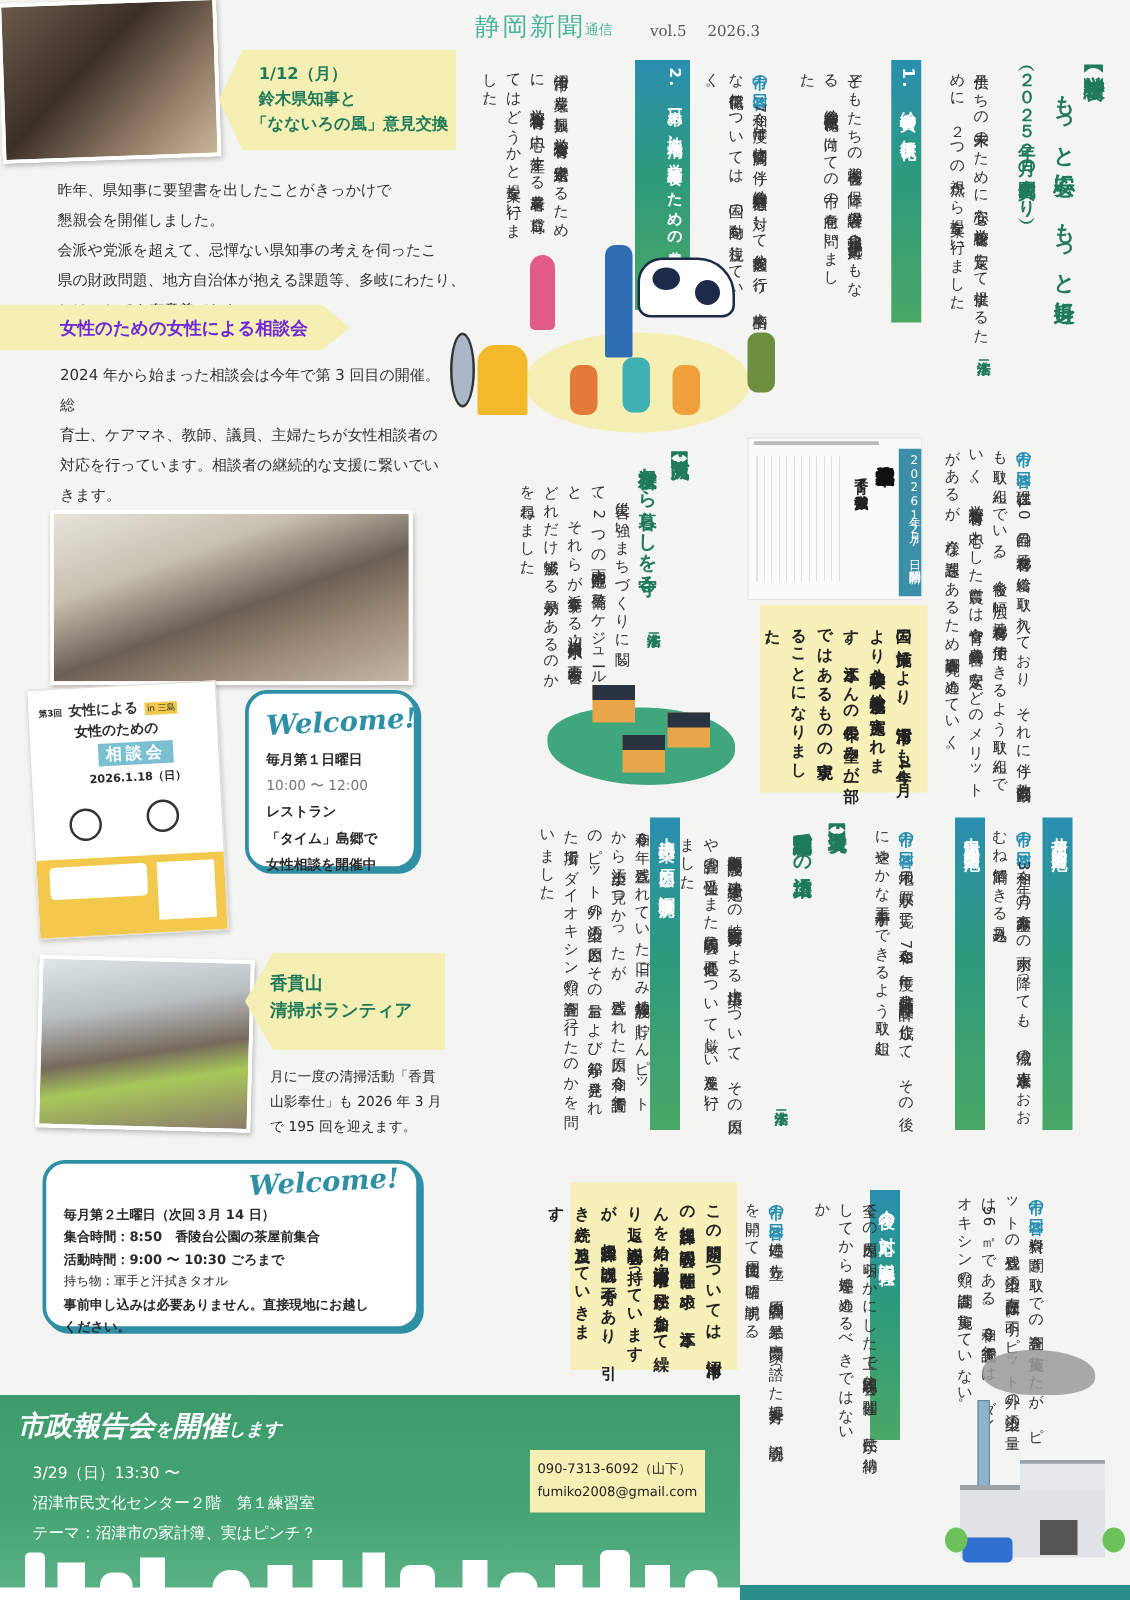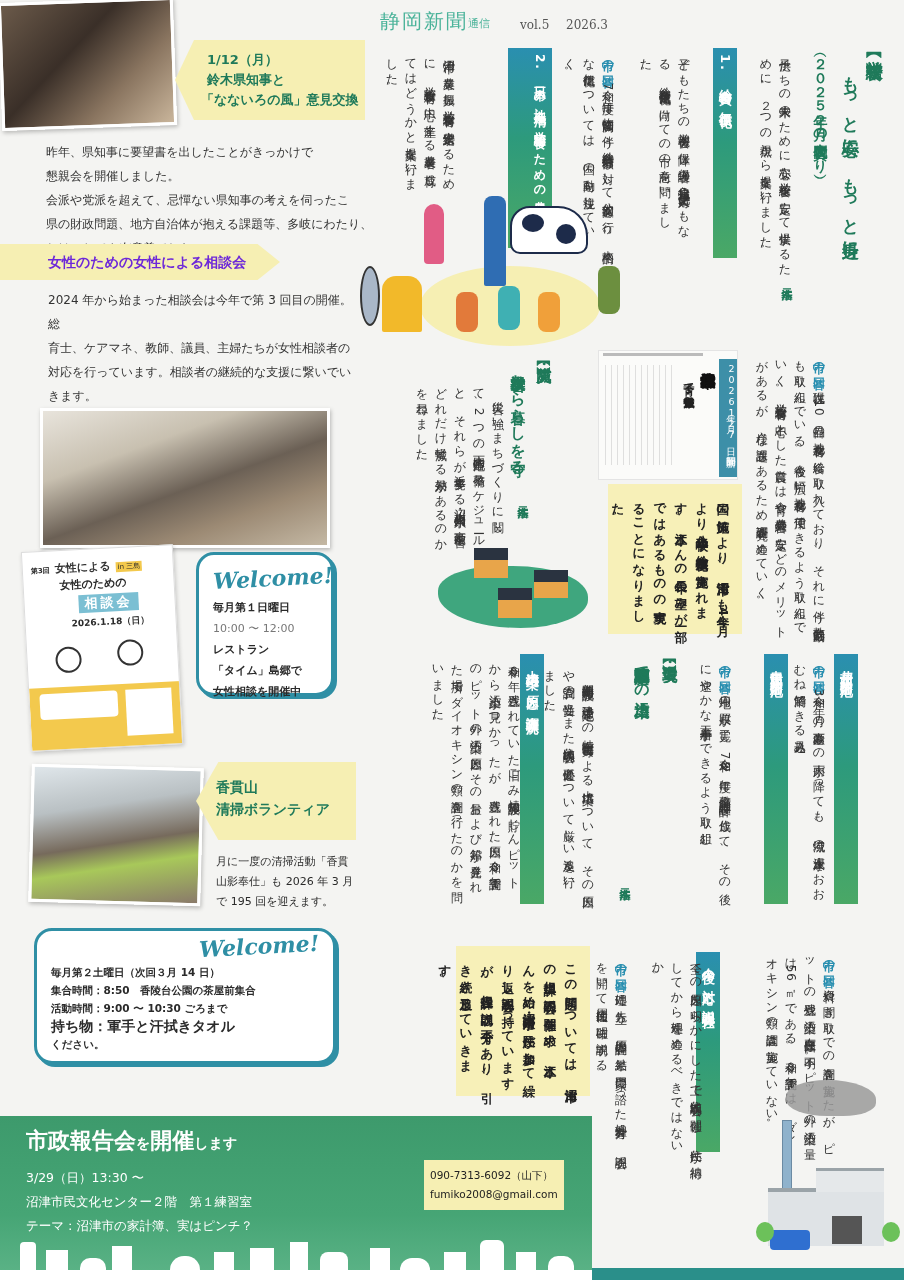--- a/index.html
+++ b/index.html
@@ -94,21 +94,22 @@
   <div style="font-size:11px;line-height:20px;">山影奉仕」も 2026 年 3 月</div>
   <div style="font-size:11px;line-height:20px;">で 195 回を迎えます。</div>
 </div>
 
 <div class="abs welcome-box" style="left:34px;top:928px;width:302px;height:136px;padding:8px 0 0 14px;">
   <div class="welcome abs" style="right:14px;top:2px;transform:rotate(-3deg);">Welcome!</div>
   <div style="margin-top:24px;">
     <div style="font-size:10.5px;font-weight:bold;line-height:18px;">毎月第２土曜日（次回３月 14 日）</div>
     <div style="font-size:10.5px;font-weight:bold;line-height:18px;">集合時間：8:50　香陵台公園の茶屋前集合</div>
     <div style="font-size:10.5px;font-weight:bold;line-height:18px;">活動時間：9:00 〜 10:30 ごろまで</div>
-    <div style="font-size:14px;font-weight:bold;line-height:18px;">持ち物：軍手と汗拭きタオル</div>
+    <div style="font-size:10px;font-weight:normal;line-height:18px;">持ち物：軍手と汗拭きタオル</div>
+    <div style="font-size:10.5px;font-weight:bold;line-height:18px;">事前申し込みは必要ありません。直接現地にお越し</div>
     <div style="font-size:10.5px;font-weight:bold;line-height:18px;">ください。</div>
   </div>
 </div>
 
 <div class="abs v" style="left:864px;top:46px;font-size:17px;font-weight:bold;color:#1f7a5a;letter-spacing:1px;">【学校給食】</div>
 <div class="abs v" style="left:840px;top:64px;font-size:17px;font-weight:bold;color:#1f7a5a;letter-spacing:1px;">もっと安心に、もっと身近に</div>
 <div class="abs v" style="left:812px;top:48px;font-size:14px;font-weight:bold;color:#1f7a5a;">（２０２５年２月の代表質問より）</div>
 <div class="abs v" style="left:778px;top:280px;font-size:11px;font-weight:bold;color:#1f7a5a;">江本浩二</div>
 <div class="abs vtext" style="left:756px;top:50px;height:232px;">子供たちの未来のために安心な学校給食を安定して提供するために、２つの視点から提案を行いました。</div>
 
@@ -198,21 +199,21 @@
   <div class="abs" style="left:26px;top:40px;width:10px;height:70px;background:#8fb2cc;border:1px solid #6b8aa3;"></div>
   <div class="abs" style="left:12px;top:108px;width:116px;height:58px;background:#dfe3e6;border-top:4px solid #9aa3a8;"></div>
   <div class="abs" style="left:60px;top:88px;width:68px;height:24px;background:#e5e8ea;border-top:3px solid #9aa3a8;"></div>
   <div class="abs" style="left:76px;top:136px;width:30px;height:28px;background:#555;"></div>
   <div class="abs" style="left:14px;top:150px;width:40px;height:20px;background:#2f6fd0;border-radius:4px;"></div>
   <div class="abs" style="left:0;top:142px;width:18px;height:20px;background:#6cc15a;border-radius:50%;"></div>
   <div class="abs" style="left:126px;top:142px;width:18px;height:20px;background:#6cc15a;border-radius:50%;"></div>
 </div>
 
 <div class="abs footer" style="left:0;top:1116px;width:592px;height:164px;">
-  <div class="abs" style="left:26px;top:10px;color:#fff;font-weight:bold;white-space:nowrap;">
+  <div class="abs" style="left:14px;top:10px;color:#fff;font-weight:bold;white-space:nowrap;font-style:italic;">
     <span style="font-size:22px;">市政報告会</span><span style="font-size:14px;">を</span><span style="font-size:22px;">開催</span><span style="font-size:14px;">します</span>
   </div>
   <div class="abs" style="left:26px;top:50px;color:#fff;font-size:12.5px;line-height:24px;">
     <div>3/29（日）13:30 〜</div>
     <div>沼津市民文化センター２階　第１練習室</div>
     <div>テーマ：沼津市の家計簿、実はピンチ？</div>
   </div>
   <div class="abs" style="left:424px;top:44px;width:140px;height:50px;background:#f6efb3;padding:6px 0 4px 6px;font-size:10.5px;line-height:19px;color:#222;">
     <div>090-7313-6092（山下）</div>
     <div>fumiko2008@gmail.com</div>

